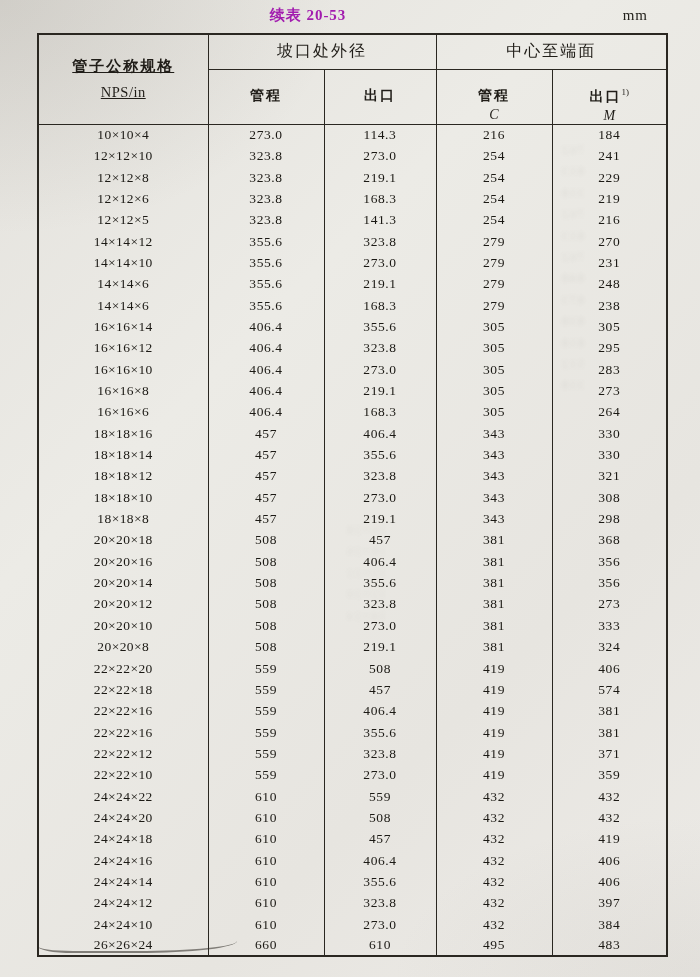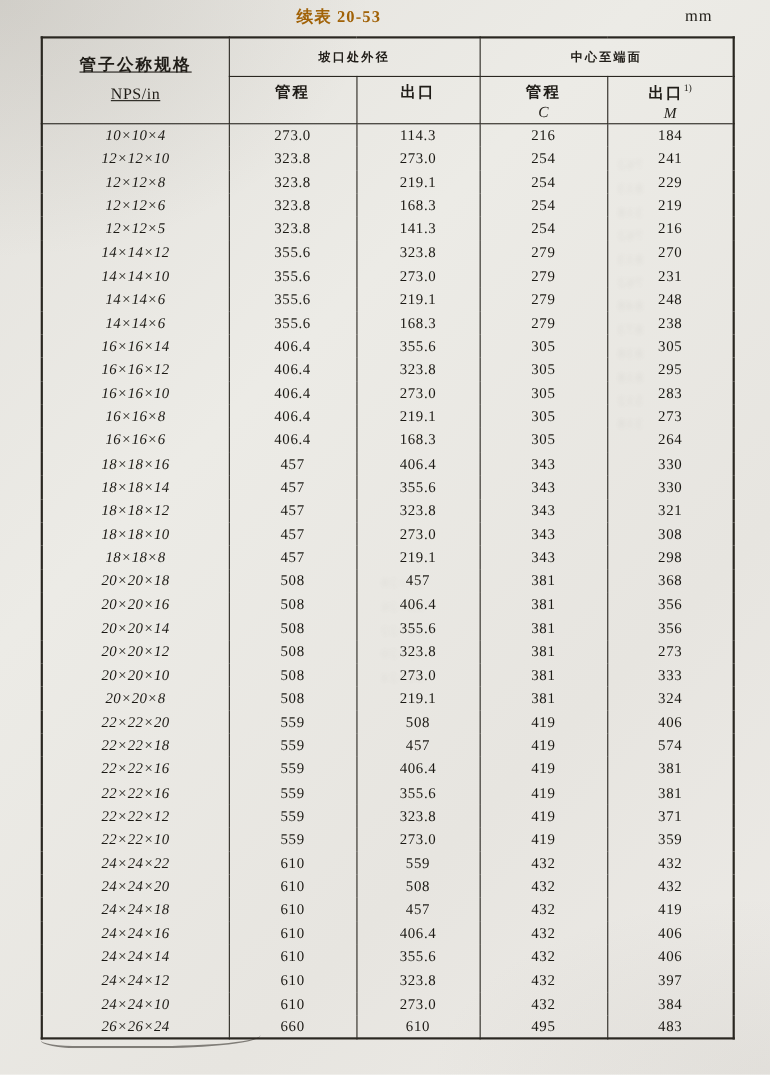--- a/index.html
+++ b/index.html
@@ -18,21 +18,21 @@
       radial-gradient(80% 30% at 100% 100%, rgba(150,145,135,0.12), rgba(0,0,0,0) 55%),
       linear-gradient(135deg,#e4e2dd 0%, #ecebe6 35%, #e7e5e0 70%, #eceae6 100%);
   }
 
   
   .caption-row{
     position:absolute; left:0; top:6px; width:700px; height:22px;
   }
   .table-title{
     position:absolute; left:0; width:616px; text-align:center;
-    font-size:15px; font-weight:600; letter-spacing:1px; color:#a16207;
+    font-size:15px; font-weight:600; letter-spacing:1px; color:#a21caf;
   }
   .unit-label{
     position:absolute; right:52px; top:1px;
     font-size:15px; color:#24221d; letter-spacing:1px;
   }
 
   
   table.spec{
     position:absolute; left:37px; top:33px;
     width:629px; height:911px;
@@ -44,35 +44,35 @@
   col.c4{width:116px;} col.c5{width:115px;}
 
   th,td{
     border-left:1.5px solid var(--line);
     border-right:1.5px solid var(--line);
     text-align:center; vertical-align:middle;
     font-weight:normal;
   }
   thead th{border-bottom:1.5px solid var(--line);}
 
-  .group-row th{height:35px; font-size:11px; font-weight:700; letter-spacing:2px; color:#201d18;}
+  .group-row th{height:35px; font-size:16px; font-weight:400; letter-spacing:2px; color:#201d18;}
   .sub-row th{height:37px; font-size:14px; font-weight:600; letter-spacing:2px;
-              vertical-align:top; padding-top:5px; color:#201d18;}
+              vertical-align:top; padding-top:17px; color:#201d18;}
   th.spec-head{font-size:15px; font-weight:600; letter-spacing:2px; line-height:26px; vertical-align:middle;text-decoration:underline;}
   th.spec-head .latin{font-size:14.5px; letter-spacing:0.5px; font-weight:normal;margin-top:20px;}
 
   .sym{display:block; font-style:italic; font-weight:normal; letter-spacing:0;
        font-size:14px; margin-top:2px; font-family:"Liberation Serif","DejaVu Serif",serif;}
   sup.fn{font-size:9px; letter-spacing:0; vertical-align:6px; font-weight:normal;}
 
   tbody td{
     height:21.35px; font-size:13.5px; letter-spacing:0.6px;
     color:#1b1914; padding:0; line-height:1;
   }
-  tbody td:first-child{letter-spacing:0.4px;font-style:italic;}
+  tbody td:first-child{letter-spacing:0.4px;}
 
   
   .smudge{
     position:absolute; pointer-events:none;
     filter:blur(2px); opacity:0.10; color:#5a564e;
     font-size:12px; letter-spacing:2px; transform:scaleX(-1);
     white-space:pre; line-height:21.4px;
   }
   .smudge.s1{left:560px; top:140px; height:760px; overflow:hidden;}
   .smudge.s2{left:345px; top:520px; height:380px; overflow:hidden; opacity:0.07;}

